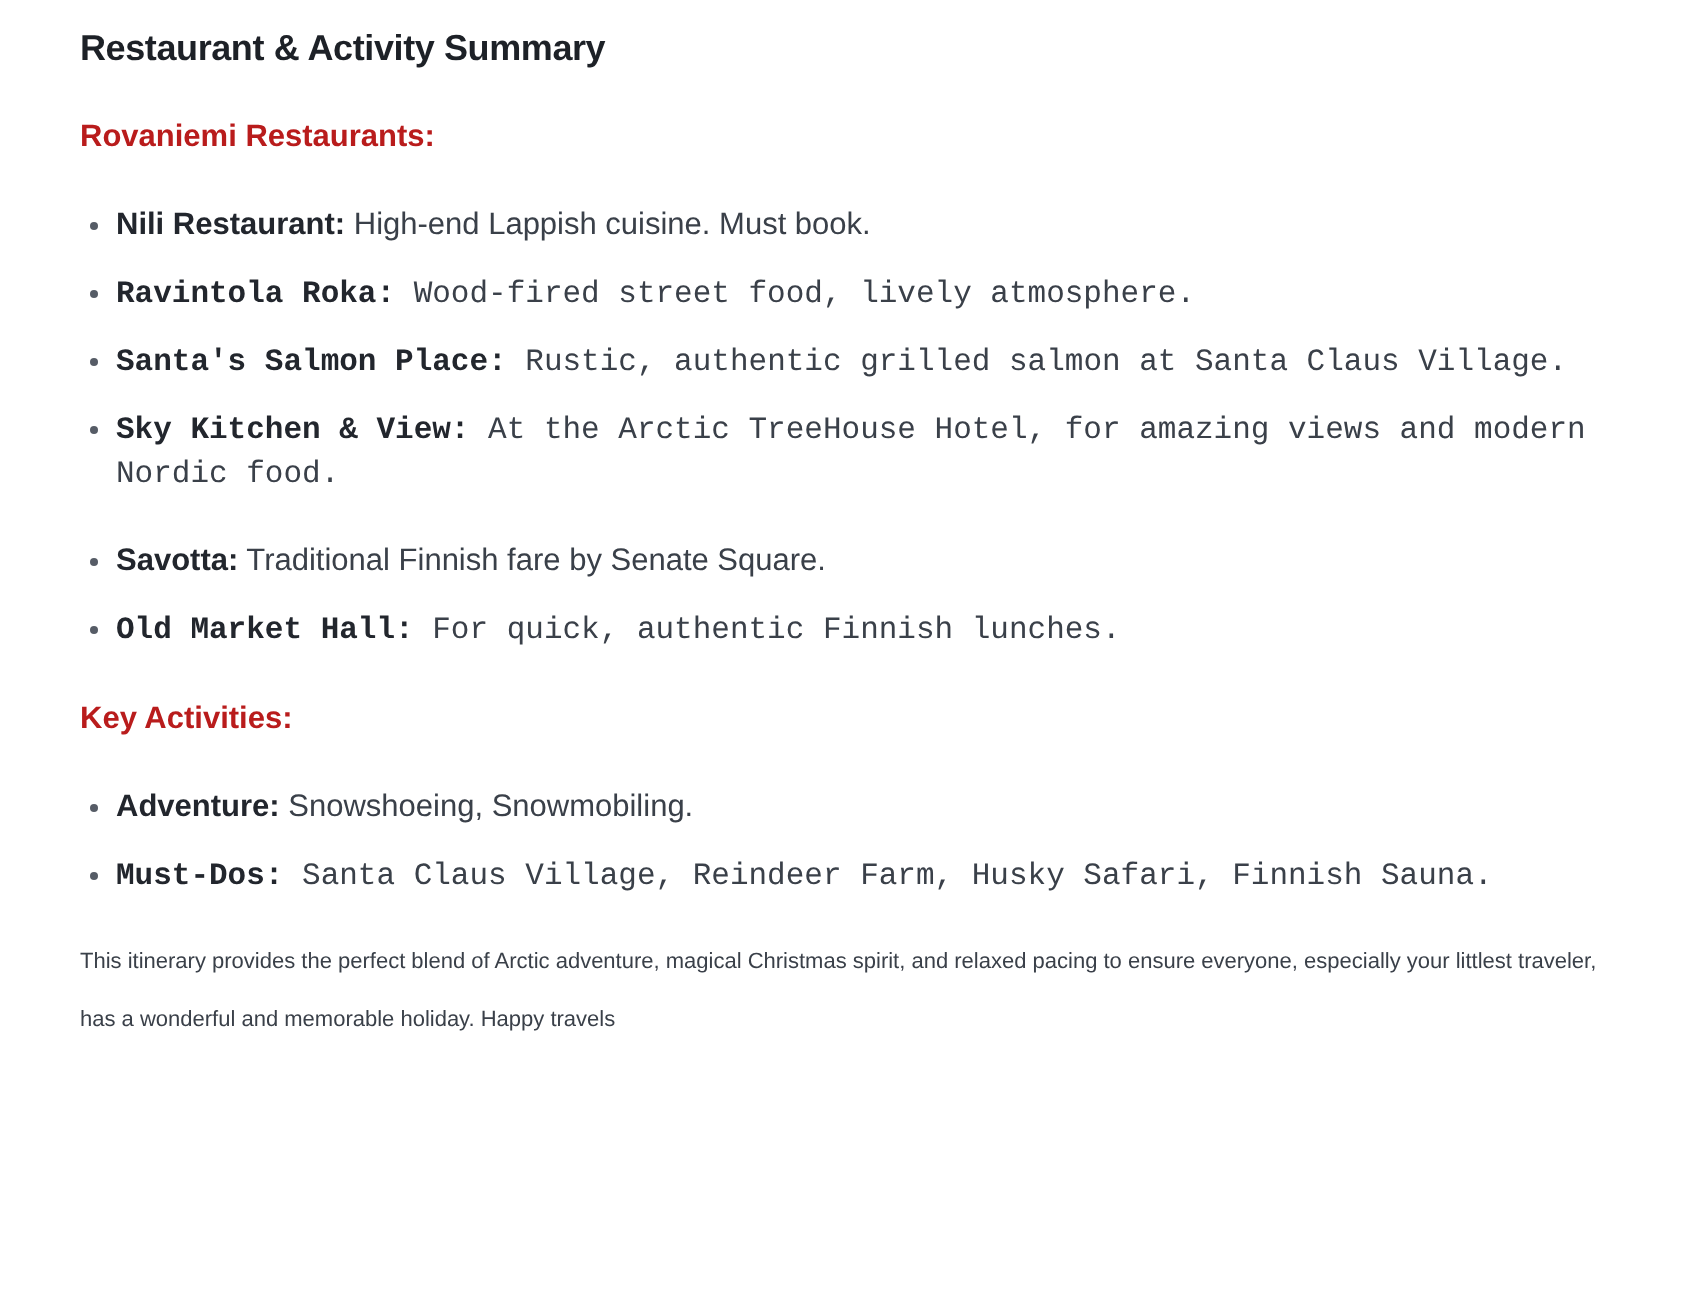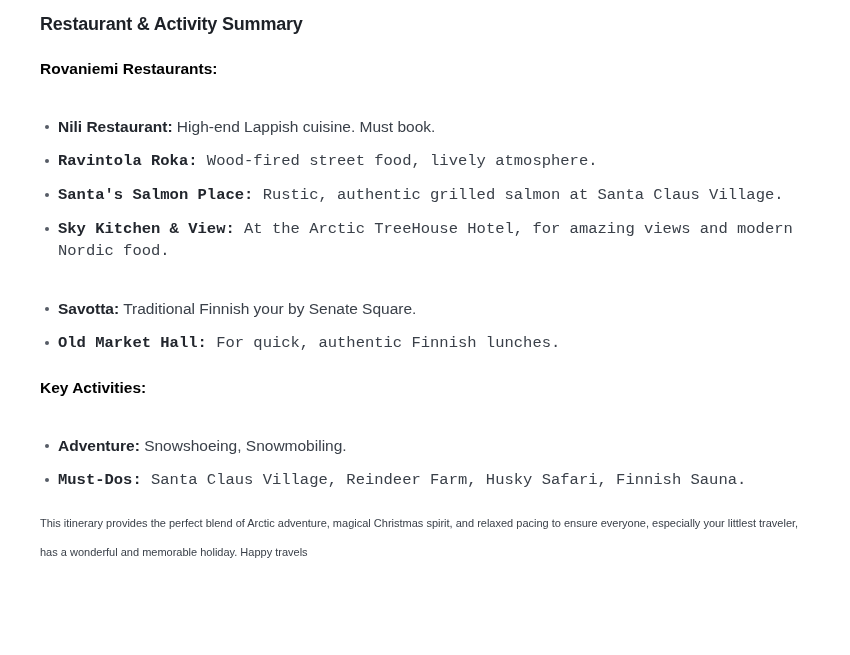--- a/index.html
+++ b/index.html
@@ -21,25 +21,25 @@
     line-height: 22px;
     font-weight: 700;
     color: #1d2127;
     letter-spacing: -0.2px;
   }
   h2.section-heading {
     margin-top: 23px;
     font-size: 15.5px;
     line-height: 22px;
     font-weight: 700;
-    color: #000000;
+    color: #b91c1c;
   }
   ul.item-list {
     list-style: none;
-    margin-top: 36px;
+    margin-top: 22px;
   }
   ul.item-list li {
     position: relative;
     padding-left: 18px;
     font-size: 15.5px;
     line-height: 22px;
     color: #3a4049;
   }
   ul.item-list li + li { margin-top: 12px; font-family: Liberation Mono, monospace; }
   .bullet {
@@ -82,21 +82,21 @@
     <li>
       <span class="bullet"></span><span class="term">Santa's Salmon Place:</span><span class="desc"> Rustic, authentic grilled salmon at Santa Claus Village.</span>
     </li>
     <li>
       <span class="bullet"></span><span class="term">Sky Kitchen &amp; View:</span><span class="desc"> At the Arctic TreeHouse Hotel, for amazing views and modern Nordic food.</span>
     </li>
   </ul>
 
   <ul class="item-list">
     <li>
-      <span class="bullet"></span><span class="term">Savotta:</span><span class="desc"> Traditional Finnish your by Senate Square.</span>
+      <span class="bullet"></span><span class="term">Savotta:</span><span class="desc"> Traditional Finnish fare by Senate Square.</span>
     </li>
     <li>
       <span class="bullet"></span><span class="term">Old Market Hall:</span><span class="desc"> For quick, authentic Finnish lunches.</span>
     </li>
   </ul>
 
   <h2 class="section-heading">Key Activities:</h2>
   <ul class="item-list">
     <li>
       <span class="bullet"></span><span class="term">Adventure:</span><span class="desc"> Snowshoeing, Snowmobiling.</span>

